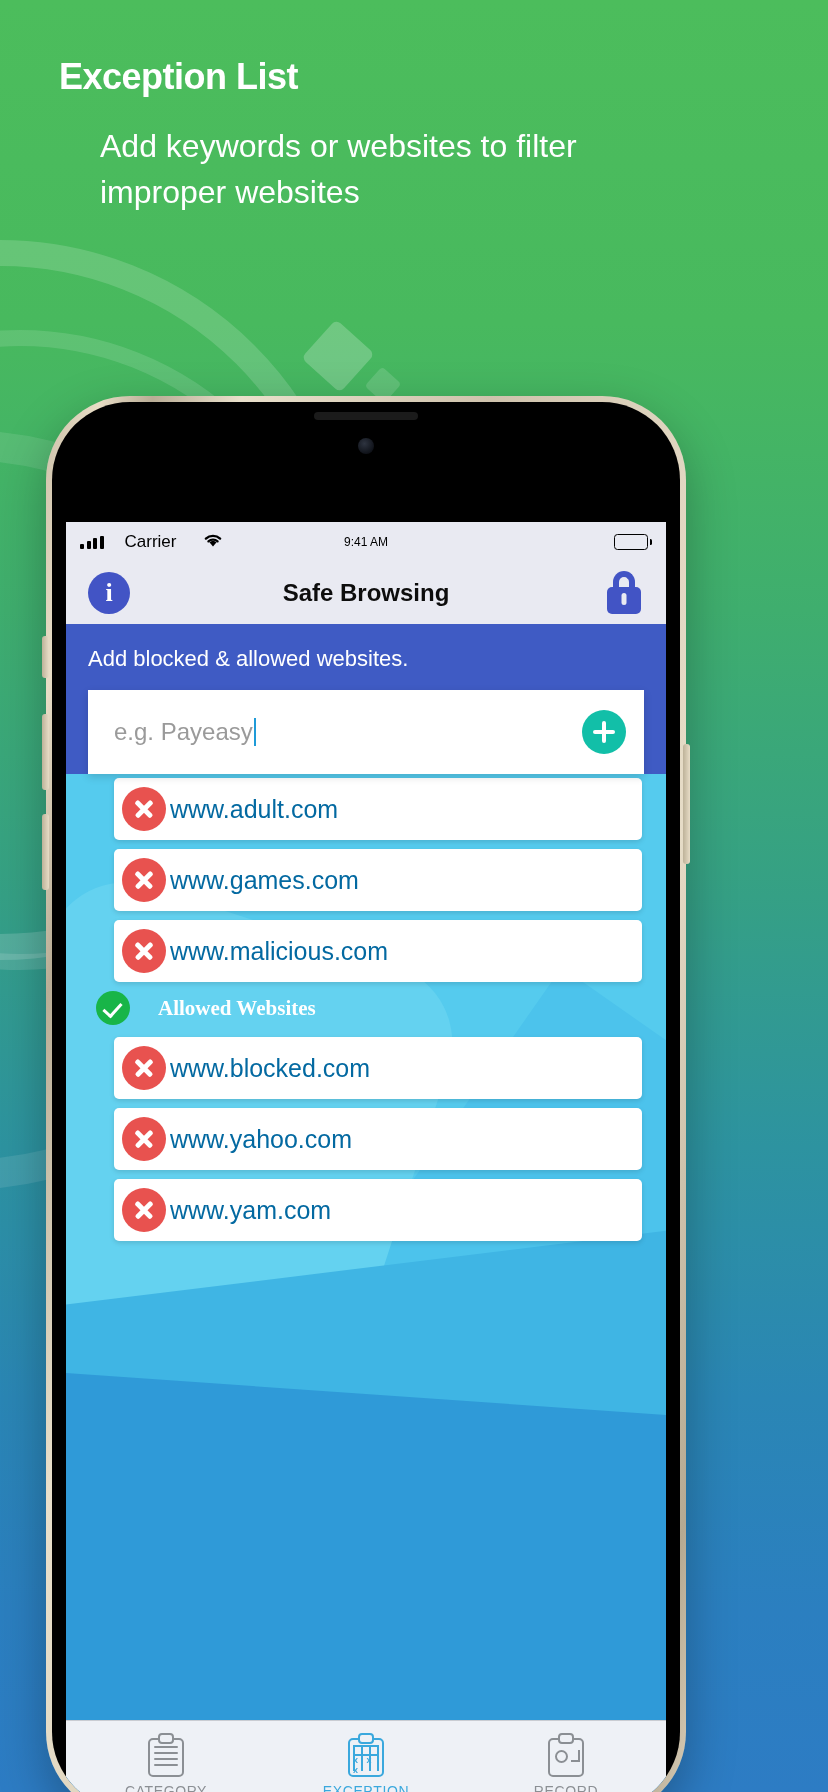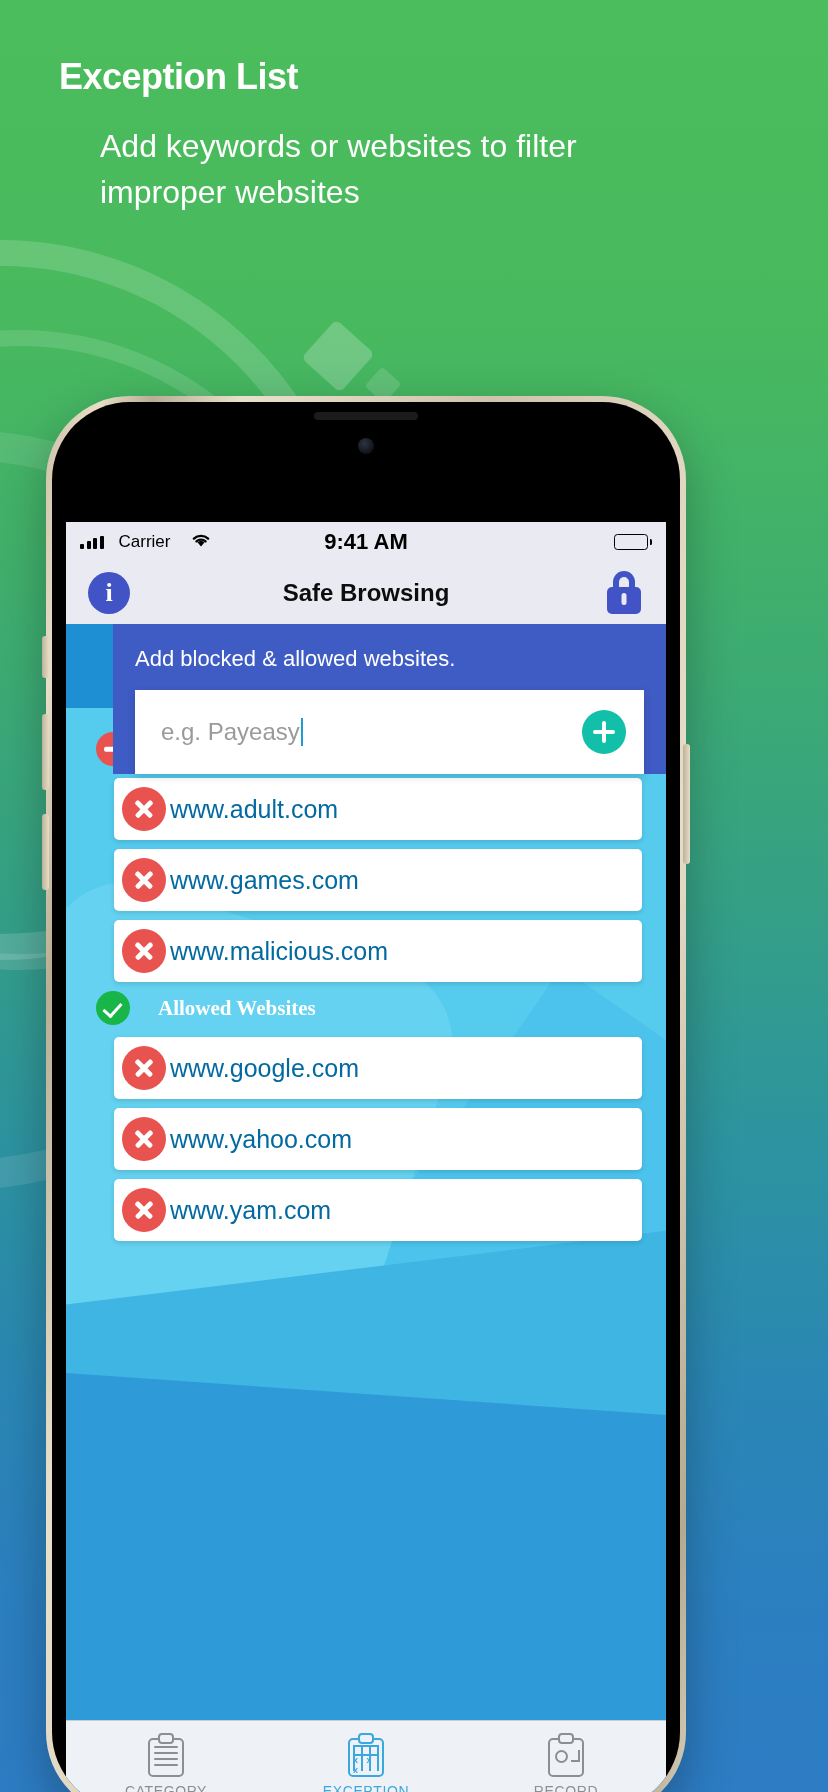--- a/index.html
+++ b/index.html
@@ -77,28 +77,28 @@
   .screen {
     position:absolute; left:14px; top:120px; right:14px; bottom:0;
     background:#1f8fd4; overflow:hidden;
   }
 
   
   .statusbar {
     height:40px; background:#e9eaf2; display:flex; align-items:center;
     padding:0 14px; font-size:17px; color:#000; position:relative;
   }
-  .sb-left { display:flex; align-items:center; gap:15px; }
+  .sb-left { display:flex; align-items:center; gap:21px; }
   .sig { display:flex; align-items:flex-end; gap:2.5px; height:13px; }
   .sig i { display:block; width:4px; background:#000; border-radius:1px; }
   .sig i:nth-child(1){height:5px;} .sig i:nth-child(2){height:8px;}
   .sig i:nth-child(3){height:11px;} .sig i:nth-child(4){height:13px;}
   .carrier { font-size:17px; font-weight:400; }
   .wifi { margin-left:5px; }
-  .sb-time { position:absolute; left:50%; transform:translateX(-50%); font-weight:bold; font-size:22px; }
+  .sb-time { position:absolute; left:50%; transform:translateX(-50%); font-weight:normal; font-size:12px; }
   .battery {
     position:absolute; right:14px; display:flex; align-items:center;
   }
   .batt-body { width:34px; height:16px; border:1.6px solid #000; border-radius:3.5px; padding:1.6px; }
   .batt-fill { width:100%; height:100%; background:#000; border-radius:1.5px; }
   .batt-cap { width:2.5px; height:6px; background:#000; border-radius:0 1.5px 1.5px 0; margin-left:1.5px; }
 
   
   .navbar {
     height:62px; background:#e9eaf2; display:flex; align-items:center;
@@ -120,21 +120,21 @@
   .lock-body {
     position:absolute; left:50%; transform:translateX(-50%); top:16px;
     width:34px; height:27px; background:#4254c5; border-radius:5px;
   }
   .lock-key {
     position:absolute; left:50%; transform:translateX(-50%); top:22px;
     width:5px; height:12px; background:#e9eaf2; border-radius:3px;
   }
 
   
-  .addsection { background:#3f5bc4; padding:22px 22px 0 22px; position:relative; z-index:3;margin-left:47px; }
+  .addsection { background:#3f5bc4; padding:22px 22px 0 22px; position:relative; z-index:3; }
   .addsection .hint { color:#fff; font-size:22px; margin-bottom:18px; }
   .searchrow {
     background:#fff; height:84px; display:flex; align-items:center;
     padding:0 18px 0 26px; box-shadow:0 3px 8px rgba(0,0,0,0.15);
   }
   .searchrow .ph {
     flex:1; color:#9a9a9a; font-size:24px; display:flex; align-items:center;
   }
   .caret { display:inline-block; width:2.5px; height:28px; background:#1f9bd8; margin-left:1px; }
   .addbtn {
@@ -357,21 +357,21 @@
             <span class="ic-x"></span>
             <span class="row-label">www.malicious.com</span>
           </div>
 
           <div class="section-head">
             <span class="ic-check"></span>
             <span class="sec-label">Allowed Websites</span>
           </div>
           <div class="row">
             <span class="ic-x"></span>
-            <span class="row-label">www.google.com</span>
+            <span class="row-label">www.blocked.com</span>
           </div>
           <div class="row">
             <span class="ic-x"></span>
             <span class="row-label">www.yahoo.com</span>
           </div>
           <div class="row">
             <span class="ic-x"></span>
             <span class="row-label">www.yam.com</span>
           </div>
         </div>

